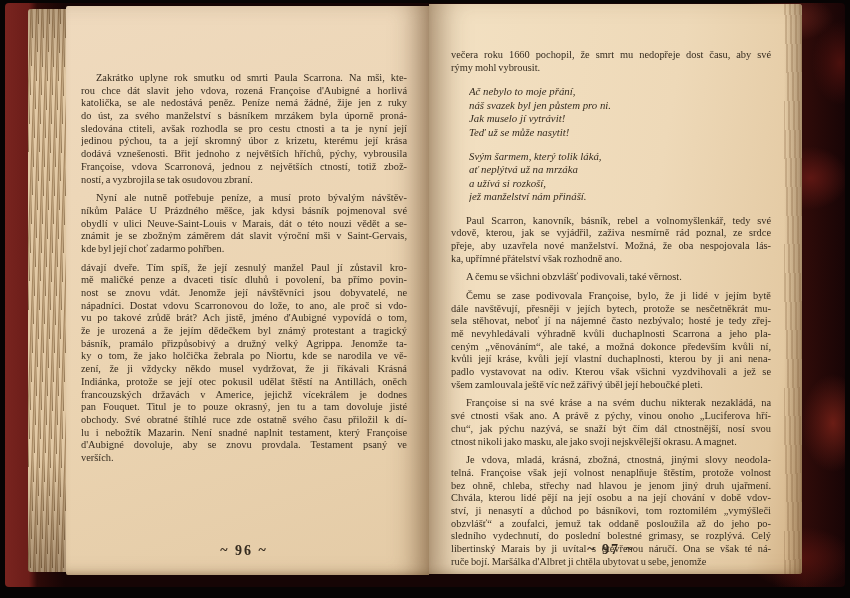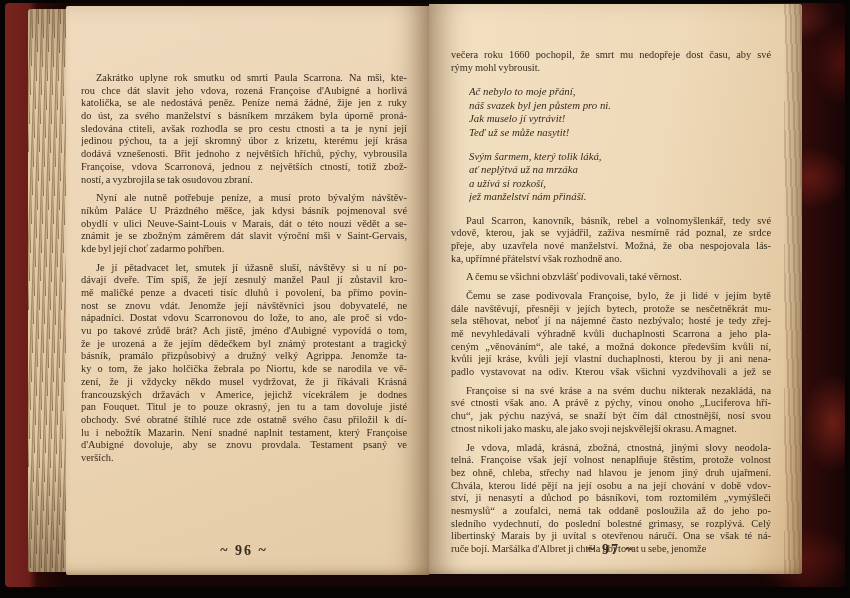--- a/index.html
+++ b/index.html
@@ -72,30 +72,30 @@
             <div class="line last">ností, a vyzbrojila se tak osudovou zbraní.</div>
           </div>
           <div class="para">
             <div class="line indent">Nyní ale nutně potřebuje peníze, a musí proto bývalým návštěv-</div>
             <div class="line">níkům Paláce U Prázdného měšce, jak kdysi básník pojmenoval své</div>
             <div class="line">obydlí v ulici Neuve-Saint-Louis v Marais, dát o této nouzi vědět a se-</div>
             <div class="line">známit je se zbožným záměrem dát slavit výroční mši v Saint-Gervais,</div>
             <div class="line last">kde byl její choť zadarmo pohřben.</div>
           </div>
           <div class="para">
-            <div class="line indent">Je jí pětadvacet let, smutek jí úžasně sluší, návštěvy si u ní po-</div>
             <div class="line">dávají dveře. Tím spíš, že její zesnulý manžel Paul jí zůstavil kro-</div>
             <div class="line">mě maličké penze a dvaceti tisíc dluhů i povolení, ba přímo povin-</div>
             <div class="line">nost se znovu vdát. Jenomže její návštěvníci jsou dobyvatelé, ne</div>
             <div class="line">nápadníci. Dostat vdovu Scarronovou do lože, to ano, ale proč si vdo-</div>
             <div class="line">vu po takové zrůdě brát? Ach jistě, jméno d'Aubigné vypovídá o tom,</div>
             <div class="line">že je urozená a že jejím dědečkem byl známý protestant a tragický</div>
             <div class="line">básník, pramálo přizpůsobivý a družný velký Agrippa. Jenomže ta-</div>
             <div class="line">ky o tom, že jako holčička žebrala po Niortu, kde se narodila ve vě-</div>
             <div class="line">zení, že ji vždycky někdo musel vydržovat, že ji říkávali Krásná</div>
+            <div class="line">Indiánka, protože se její otec pokusil udělat štěstí na Antillách, oněch</div>
             <div class="line">francouzských državách v Americe, jejichž vícekrálem je dodnes</div>
             <div class="line">pan Fouquet. Titul je to pouze okrasný, jen tu a tam dovoluje jisté</div>
             <div class="line">obchody. Své obratné štíhlé ruce zde ostatně svého času přiložil k dí-</div>
             <div class="line">lu i nebožtík Mazarin. Není snadné naplnit testament, který Françoise</div>
             <div class="line">d'Aubigné dovoluje, aby se znovu provdala. Testament psaný ve</div>
             <div class="line last">verších.</div>
           </div>
           <div class="para">
           </div>
         </div>
@@ -132,34 +132,35 @@
             <div class="line last indent">A čemu se všichni obzvlášť podivovali, také věrnost.</div>
           </div>
           <div class="para">
             <div class="line indent">Čemu se zase podivovala Françoise, bylo, že ji lidé v jejím bytě</div>
             <div class="line">dále navštěvují, přesněji v jejích bytech, protože se nesčetněkrát mu-</div>
             <div class="line">sela stěhovat, neboť jí na nájemné často nezbývalo; hosté je tedy zřej-</div>
             <div class="line">mě nevyhledávali výhradně kvůli duchaplnosti Scarrona a jeho pla-</div>
             <div class="line">ceným „věnováním“, ale také, a možná dokonce především kvůli ní,</div>
             <div class="line">kvůli její kráse, kvůli její vlastní duchaplnosti, kterou by ji ani nena-</div>
             <div class="line">padlo vystavovat na odiv. Kterou však všichni vyzdvihovali a jež se</div>
+            <div class="line last">všem zamlouvala ještě víc než zářivý úběl její heboučké pleti.</div>
           </div>
           <div class="para">
             <div class="line indent">Françoise si na své kráse a na svém duchu nikterak nezakládá, na</div>
             <div class="line">své ctnosti však ano. A právě z pýchy, vinou onoho „Luciferova hří-</div>
             <div class="line">chu“, jak pýchu nazývá, se snaží být čím dál ctnostnější, nosí svou</div>
             <div class="line last">ctnost nikoli jako masku, ale jako svoji nejskvělejší okrasu. A magnet.</div>
           </div>
           <div class="para">
             <div class="line indent">Je vdova, mladá, krásná, zbožná, ctnostná, jinými slovy neodola-</div>
             <div class="line">telná. Françoise však její volnost nenaplňuje štěstím, protože volnost</div>
             <div class="line">bez ohně, chleba, střechy nad hlavou je jenom jiný druh ujařmení.</div>
             <div class="line">Chvála, kterou lidé pějí na její osobu a na její chování v době vdov-</div>
             <div class="line">ství, ji nenasytí a důchod po básníkovi, tom roztomilém „vymýšleči</div>
-            <div class="line">nesmyslů“ a zoufalci, nemá tak oddaně posloužila až do jeho po-</div>
+            <div class="line">obzvlášť“ a zoufalci, jemuž tak oddaně posloužila až do jeho po-</div>
             <div class="line">sledního vydechnutí, do poslední bolestné grimasy, se rozplývá. Celý</div>
             <div class="line">libertinský Marais by ji uvítal s otevřenou náručí. Ona se však té ná-</div>
             <div class="line last">ruče bojí. Maršálka d'Albret ji chtěla ubytovat u sebe, jenomže</div>
           </div>
         </div>
     </div>
     <div class="pnum pnum-right">~ 97 ~</div>
   </div>
 </div>
 

